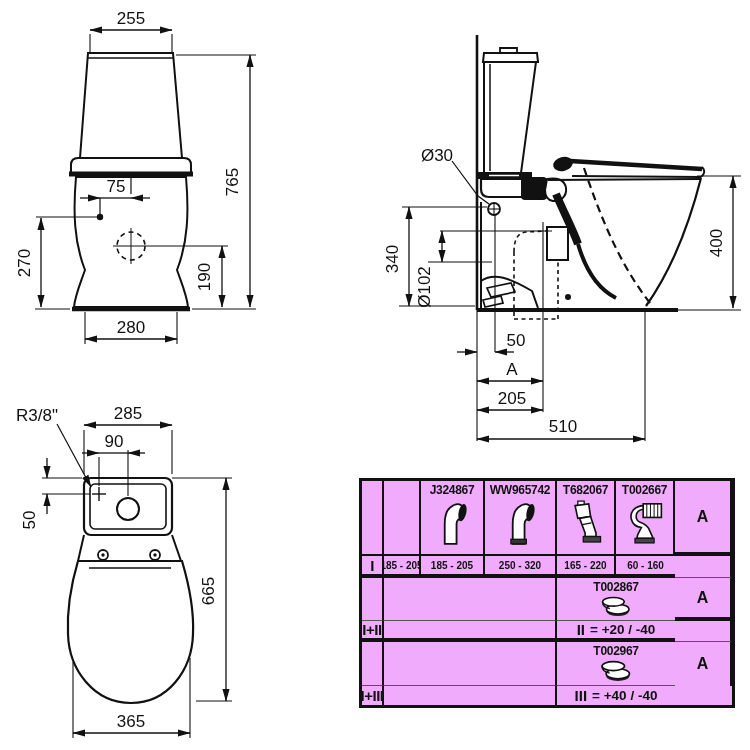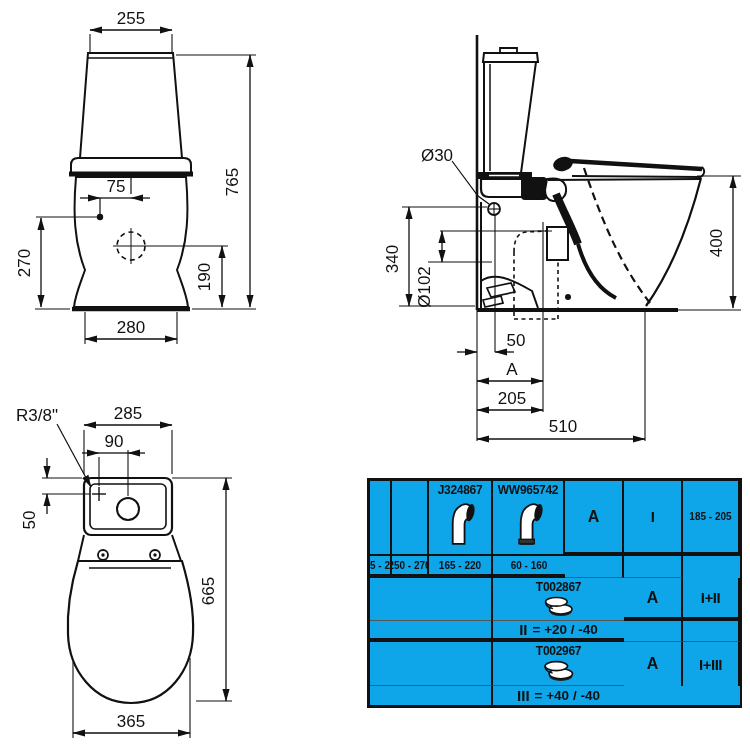--- a/index.html
+++ b/index.html
@@ -1,21 +1,21 @@
 <!DOCTYPE html>
 <html><head>
 <meta charset="utf-8">
 <style>
   html,body{margin:0;padding:0;background:#fff;}
   #canvas{position:relative;width:742px;height:750px;background:#fff;overflow:hidden;
           font-family:"Liberation Sans", sans-serif;color:#111;}
   svg text{font-family:"Liberation Sans", sans-serif;fill:#111;}
   .dimtxt{font-size:17px;}
   
-  #spec-table{position:absolute;left:359px;top:478px;border:3px solid #111;background:#0ea5e9;margin-left:8px;}
+  #spec-table{position:absolute;left:359px;top:478px;border:3px solid #111;background:#f0abfc;}
   .grid{display:grid;grid-template-columns:22px 37px 64px 72px 59px 59px 57px;
         grid-template-rows:75px 22px 43px 21px 44px 19px;}
   .c{border-right:2px solid #111;border-bottom:2px solid #111;display:flex;
      align-items:center;justify-content:center;box-sizing:border-box;overflow:hidden;}
   .c.last{border-right:none;}
   .rb-thick{border-bottom:4px solid #111;}
   .rb-thin{border-bottom:1px solid #555;}
   .rb-none{border-bottom:none;}
   .part{flex-direction:column;justify-content:flex-start;padding-top:2px;gap:0;}
   .code{font-size:12px;font-weight:bold;letter-spacing:-0.3px;white-space:nowrap;}
@@ -243,26 +243,48 @@
     </svg>
   </div>
   <div class="c part">
     <span class="code">WW965742</span>
     <svg width="40" height="50" viewBox="0 0 44 52">
       <path d="M14,50 V28 C14,21 15,14 20,10 C24,6.5 29,5.5 32,7.5 L35,9.5 L31.5,24 L29,23 C27.5,24.5 27,26 27,28 V50 Z" fill="#fff" stroke="#111" stroke-width="2"></path>
       <ellipse cx="33.5" cy="15.5" rx="4.2" ry="9.5" transform="rotate(12 33.5 15.5)" fill="#111"></ellipse>
       <rect x="12" y="45" width="17" height="5" fill="#333" stroke="#111" stroke-width="1.4"></rect>
     </svg>
   </div>
+  <div class="c part">
+    <span class="code">T682067</span>
+    <svg width="40" height="50" viewBox="0 0 44 52">
+      <rect x="13" y="3" width="7" height="5" fill="#fff" stroke="#111" stroke-width="1.4"></rect>
+      <path d="M10,8 L25,6 L27,20 L13,22 Z" fill="#fff" stroke="#111" stroke-width="1.8"></path>
+      <path d="M15,22 L27,20 L33,38 L33,42 L21,42 L21,38 Z" fill="#fff" stroke="#111" stroke-width="1.8"></path>
+      <line x1="18" y1="29" x2="28" y2="27" stroke="#111" stroke-width="1.4"></line>
+      <rect x="19" y="42" width="19" height="6" fill="#444" stroke="#111" stroke-width="1.4"></rect>
+    </svg>
+  </div>
+  <div class="c part">
+    <span class="code">T002667</span>
+    <svg width="40" height="50" viewBox="0 0 44 52">
+      <path d="M21,8 C10,8 5,16 7,23 C8.5,29 13,31.5 18,32 L14,40 L13,44 L31,44 L26,33 C23,28 19,27 16,26 C12.5,25 11.5,20 13,16.5 C14.5,13.5 17,12 21,12 Z" fill="#fff" stroke="#111" stroke-width="1.8"></path>
+      <rect x="20" y="6" width="20" height="15" fill="#fff" stroke="#111" stroke-width="1.8"></rect>
+      <line x1="24" y1="6" x2="24" y2="21" stroke="#111" stroke-width="1.1"></line>
+      <line x1="28" y1="6" x2="28" y2="21" stroke="#111" stroke-width="1.1"></line>
+      <line x1="32" y1="6" x2="32" y2="21" stroke="#111" stroke-width="1.1"></line>
+      <line x1="36" y1="6" x2="36" y2="21" stroke="#111" stroke-width="1.1"></line>
+      <rect x="11" y="44" width="21" height="5" fill="#444" stroke="#111" stroke-width="1.4"></rect>
+    </svg>
+  </div>
 
   <div class="c rb-thick lblA">A</div>
   <div class="c rb-thick cfg">I</div>
   <div class="c rb-thick rng">185 - 205</div>
   <div class="c rb-thick rng">185 - 205</div>
-  <div class="c rb-thick rng">250 - 270</div>
+  <div class="c rb-thick rng">250 - 320</div>
   <div class="c rb-thick rng">165 - 220</div>
   <div class="c rb-thick rng last">60 - 160</div>
 
   <div class="c rb-thin"></div>
   <div class="c rb-thin"></div>
   <div class="c rb-thin" style="grid-column:span 3"></div>
   <div class="c rb-thin part last" style="grid-column:span 2">
     <span class="code">T002867</span>
     <svg width="36" height="27" viewBox="0 0 40 30">
       <ellipse cx="22" cy="20" rx="13" ry="5.5" fill="#222"></ellipse>

